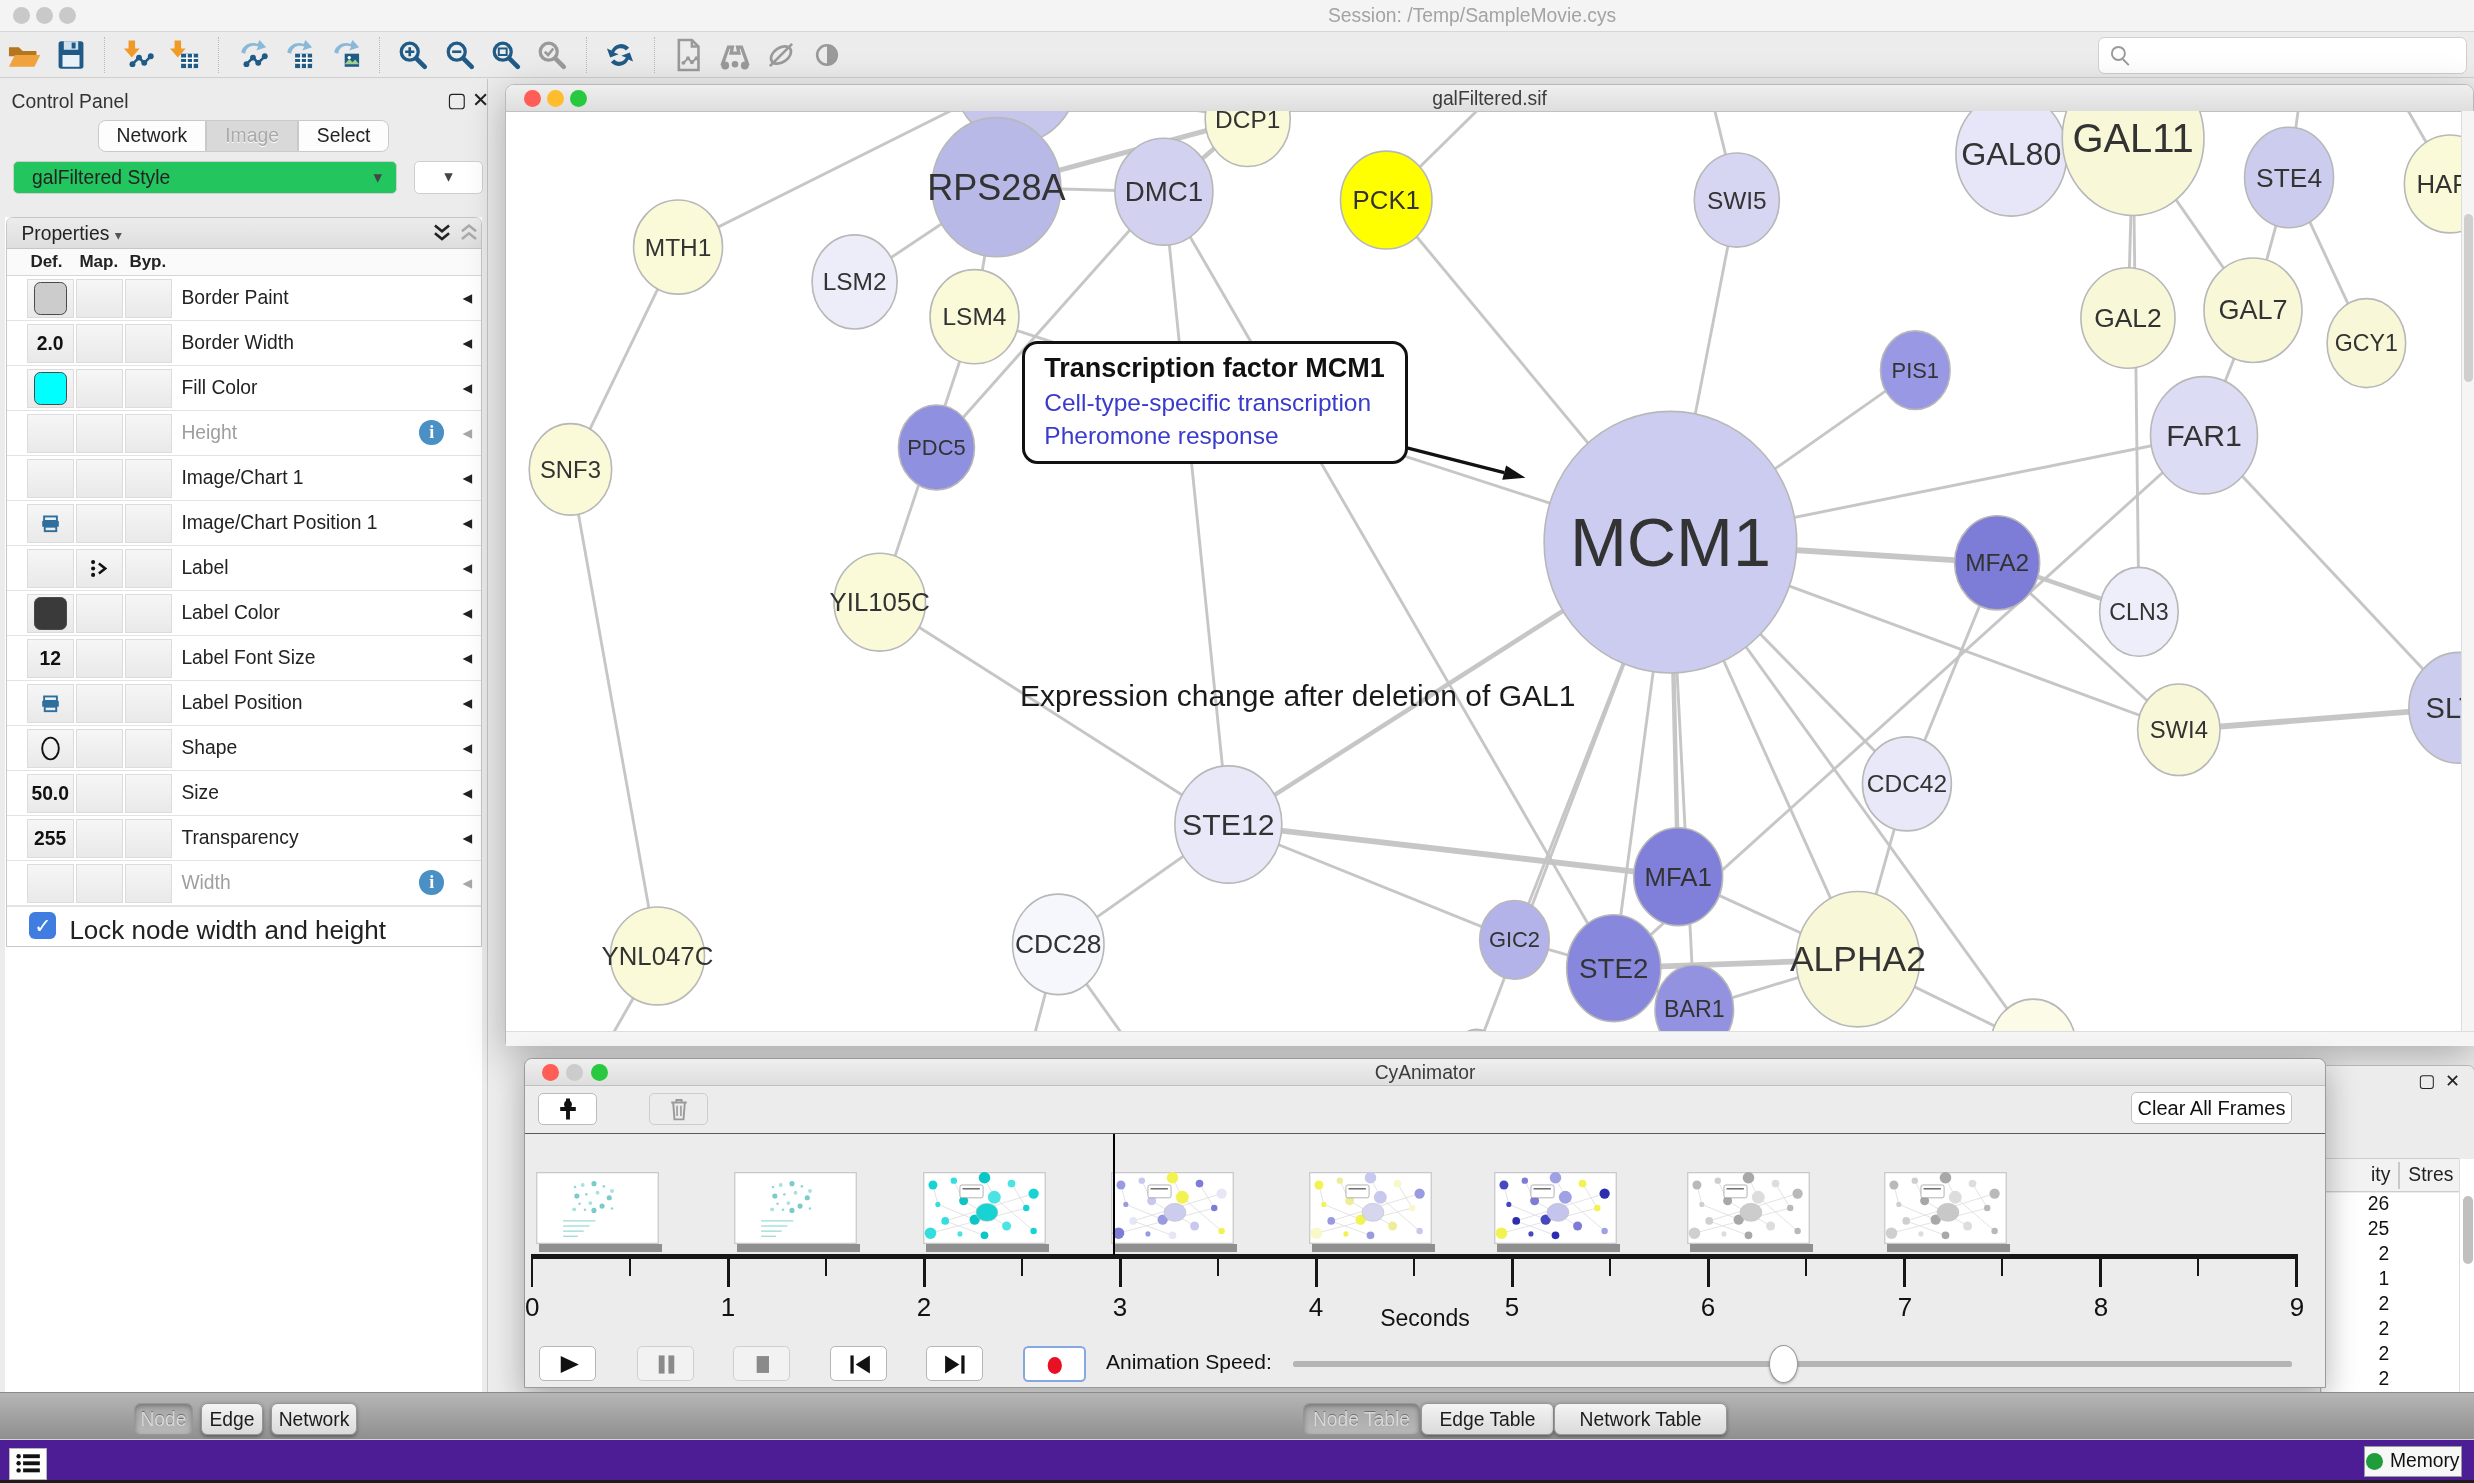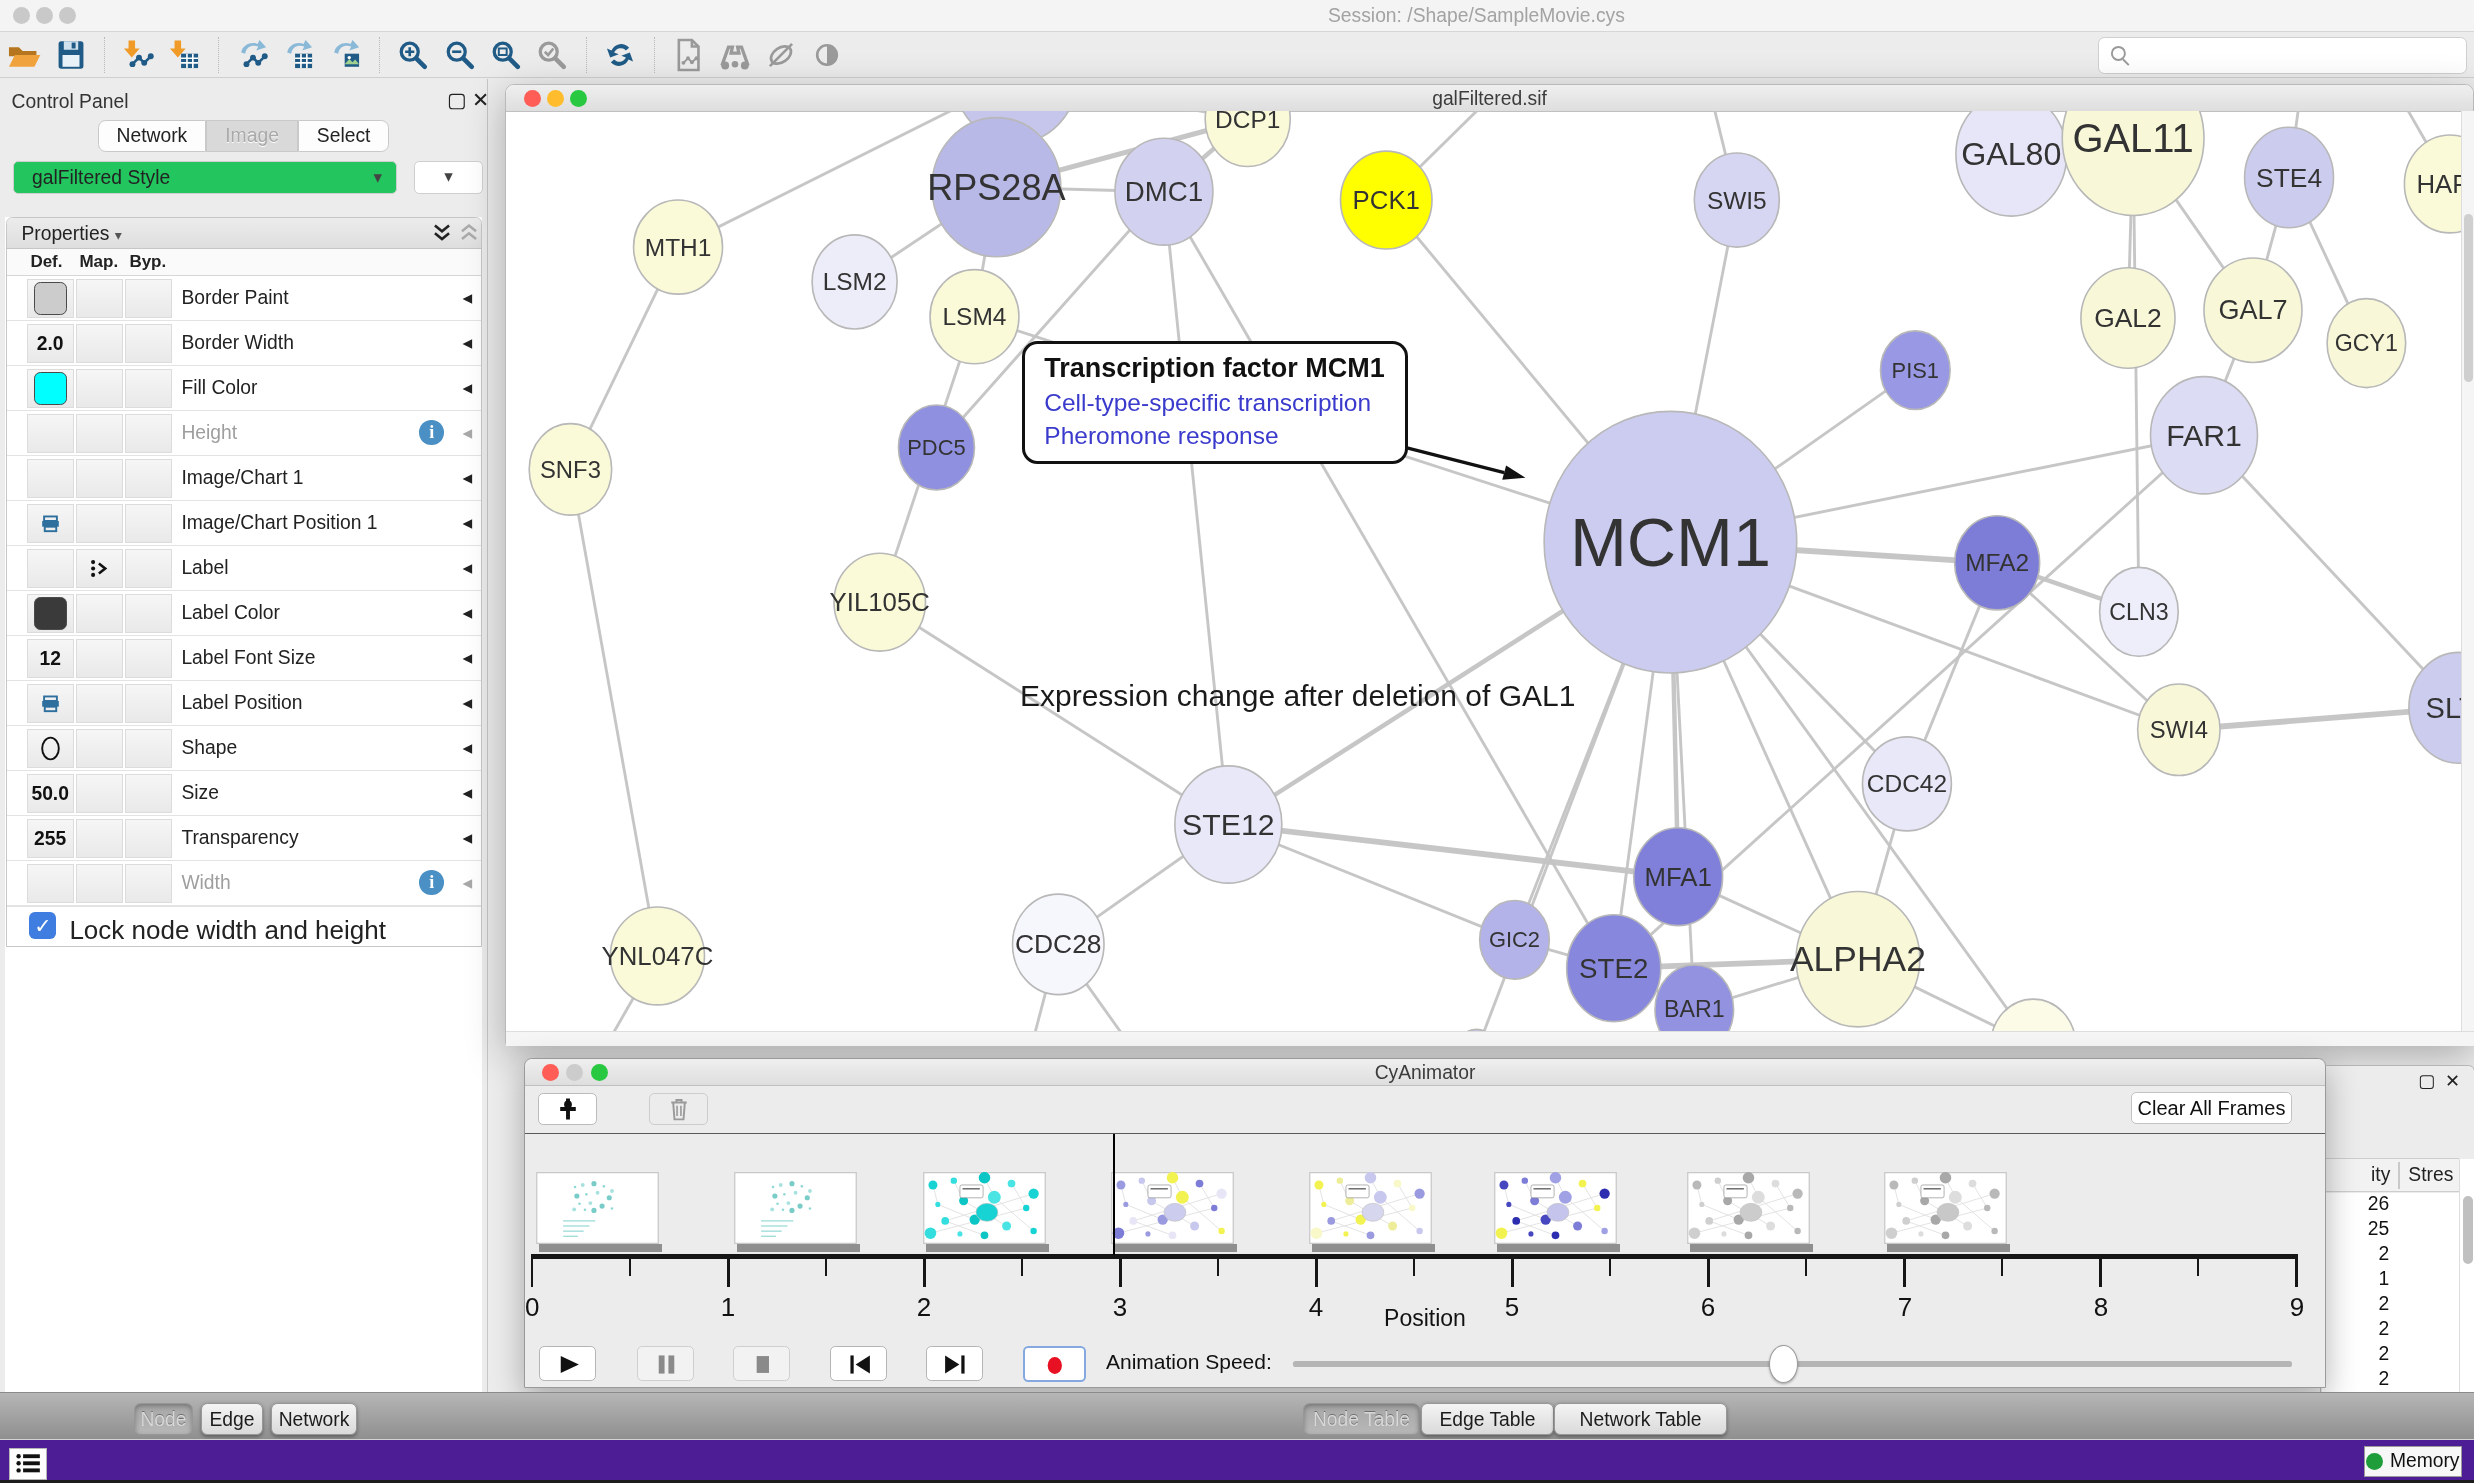--- a/index.html
+++ b/index.html
@@ -94,21 +94,21 @@
   #memory-btn{position:absolute;left:2364px;top:5.8px;width:98px;height:31px;background:#f7f7f7;border:1.3px solid #9a9a9a;display:flex;align-items:center;justify-content:center;gap:6.4px;font-size:19.3px;color:#111;box-sizing:border-box;}
   #screen-bottom{left:0;top:1480px;width:2475px;height:3.9px;background:#1c1c1c;}
 </style>
 </head>
 <body>
 
 <div class="abs" id="titlebar">
   <span class="abs tl" style="left:13px;background:#c9c9c9;"></span>
   <span class="abs tl" style="left:36px;background:#c9c9c9;"></span>
   <span class="abs tl" style="left:59px;background:#c9c9c9;"></span>
-  <span class="abs" id="app-title">Session: /Shape/SampleMovie.cys</span>
+  <span class="abs" id="app-title">Session: /Temp/SampleMovie.cys</span>
 </div>
 
 <div id="toolbar" class="abs">
     <div class="tbtn">
       <svg width="34" height="34" viewBox="0 0 52 52">
         <path d="M3 14 h15 l6 6 h21 v8 H3z" fill="#b5761f"></path>
         <path d="M3 44 l9-18 h39 l-9 18z" fill="#f0a23c"></path>
       </svg>
     </div>
     <div class="tbtn">
@@ -694,21 +694,21 @@
     </div>
     <div class="cybtn disabled" style="left:124px;">
       <svg width="22" height="26" viewBox="0 0 34 40">
         <path d="M5 10 h24 M13 10 V6 h8 v4 M8 10 l2 26 h14 l2-26" fill="none" stroke="#9a9a9a" stroke-width="3"></path>
         <path d="M14 15 v16 M20 15 v16" stroke="#9a9a9a" stroke-width="2.5"></path>
       </svg>
     </div>
     <div id="clear-btn">Clear All Frames</div>
   </div>
   <div id="cy-timeline"></div>
-  <div id="seconds-label">Position</div>
+  <div id="seconds-label">Seconds</div>
   <div id="cy-controls"></div>
   <span id="speed-label">Animation Speed:</span>
   <div id="slider-track"></div>
   <div id="slider-knob" style="left: 1244px;"></div>
 <div class="thumb" style="left: 11px;"><svg viewBox="0 0 191 112" width="123" height="72">
         <rect x="1" y="1" width="189" height="110" fill="#fff" stroke="#c9c9c9" stroke-width="2"></rect>
         <g stroke="#9adbd6" stroke-width="2">
           <line x1="42" y1="76" x2="92" y2="76"></line>
           <line x1="42" y1="84" x2="83" y2="84"></line>
           <line x1="42" y1="92" x2="74" y2="92"></line>

